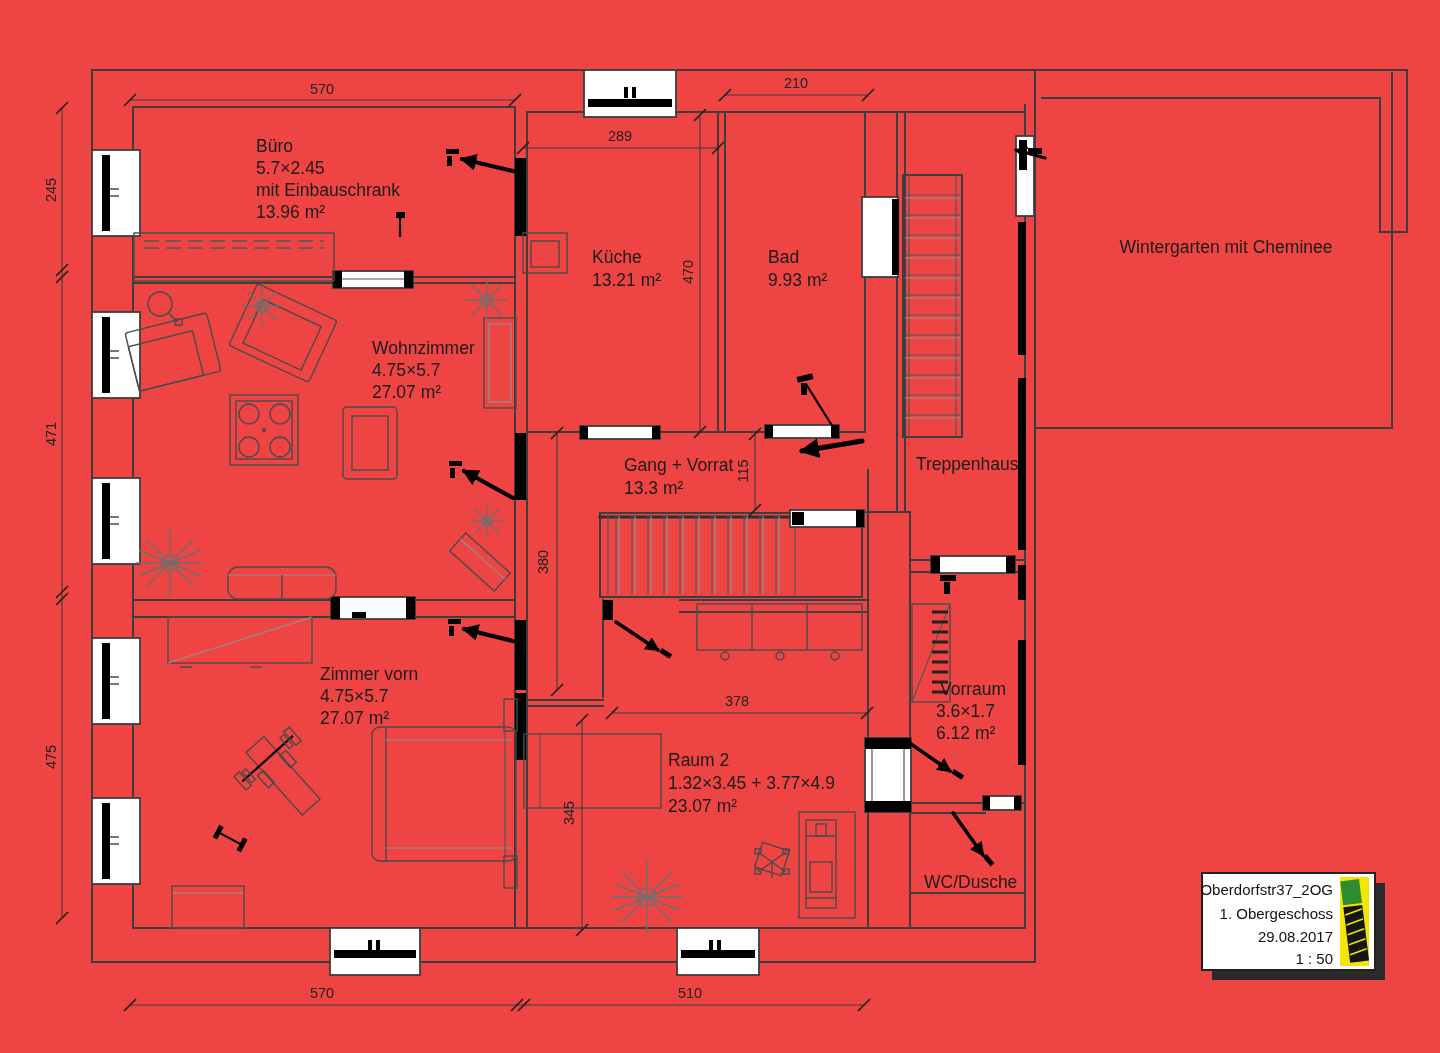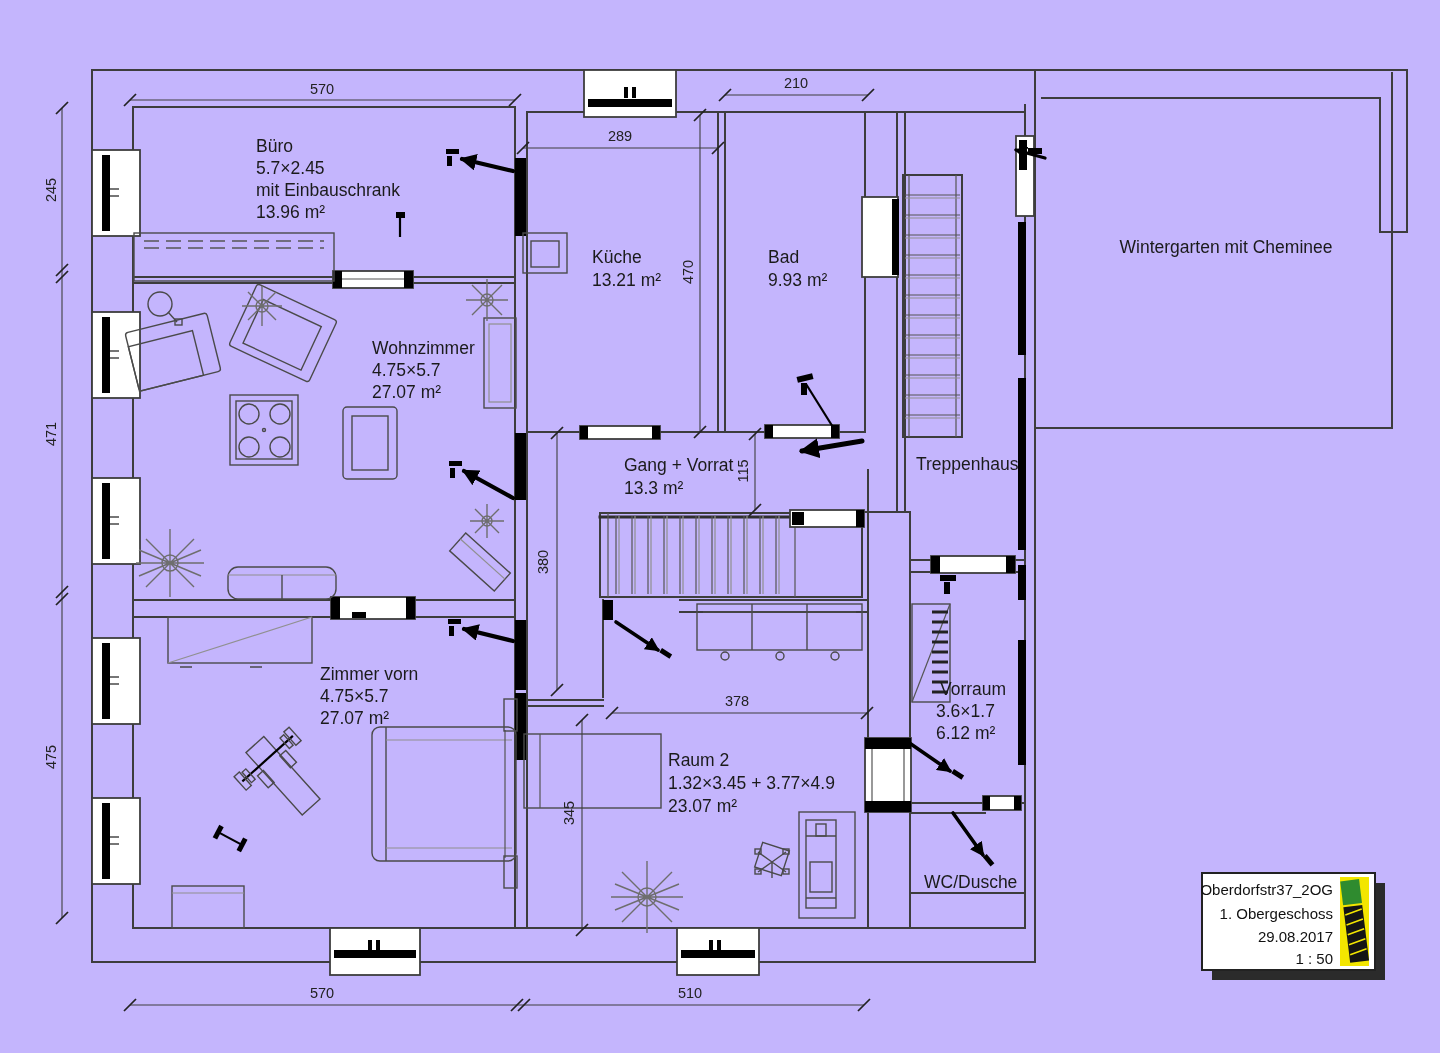--- a/index.html
+++ b/index.html
@@ -1,16 +1,16 @@
 <!DOCTYPE html>
 <html><head>
 <meta charset="utf-8">
 <style>
   html,body{margin:0;padding:0;background:#fff;}
-  .page{position:relative;width:1440px;height:1053px;background:#c4b5fd;overflow:hidden;
+  .page{position:relative;width:1440px;height:1053px;background:#ef4444;overflow:hidden;
         font-family:"Liberation Sans",sans-serif;}
   svg{display:block;}
   svg text{font-family:"Liberation Sans",sans-serif;}
   .w   {stroke:#3d3d3d;stroke-width:2;fill:none;stroke-linecap:square;}
   .w3  {stroke:#2f2f2f;stroke-width:3;fill:none;stroke-linecap:square;}
   .w1  {stroke:#4a4a4a;stroke-width:1.4;fill:none;}
   .thin{stroke:#555;stroke-width:1.2;fill:none;}
   .gray{stroke:#909090;stroke-width:1.2;fill:none;}
   .furn{stroke:#4a4a4a;stroke-width:1.4;fill:none;}
   .plant{stroke:#6e6e6e;stroke-width:1.4;fill:none;}

